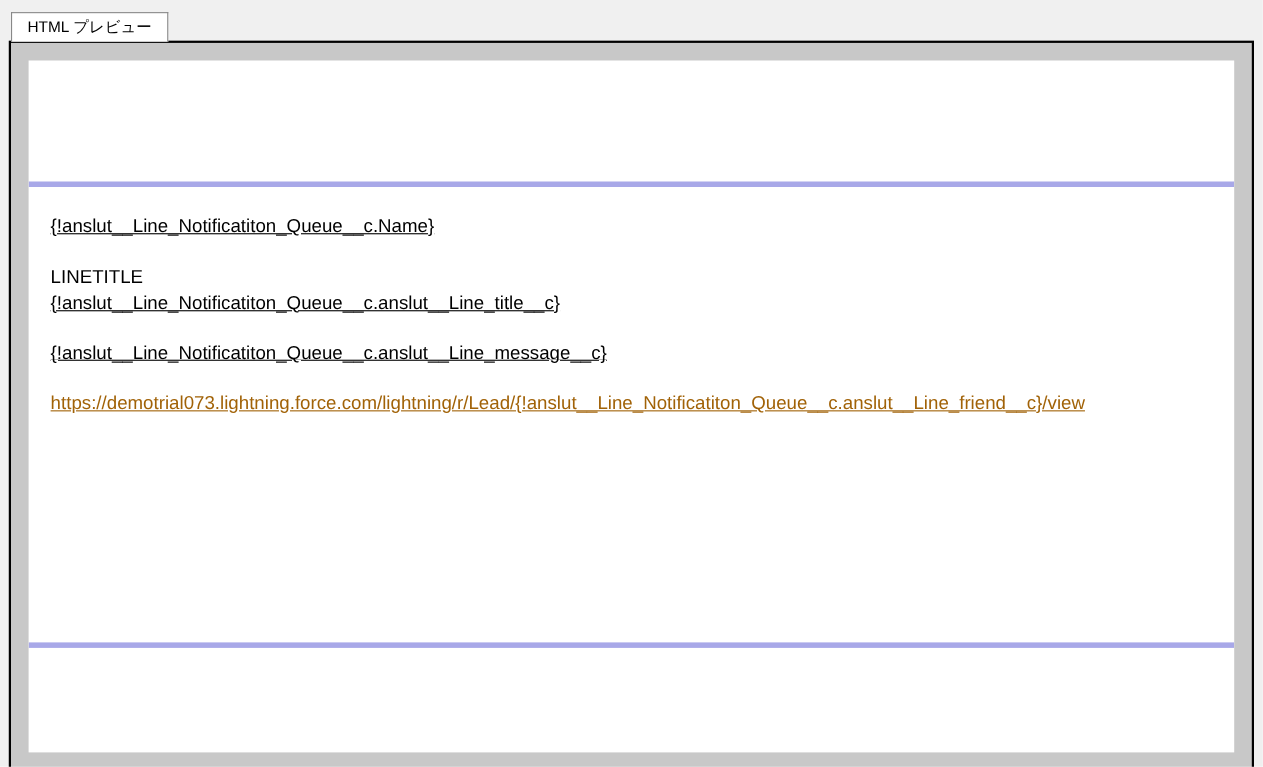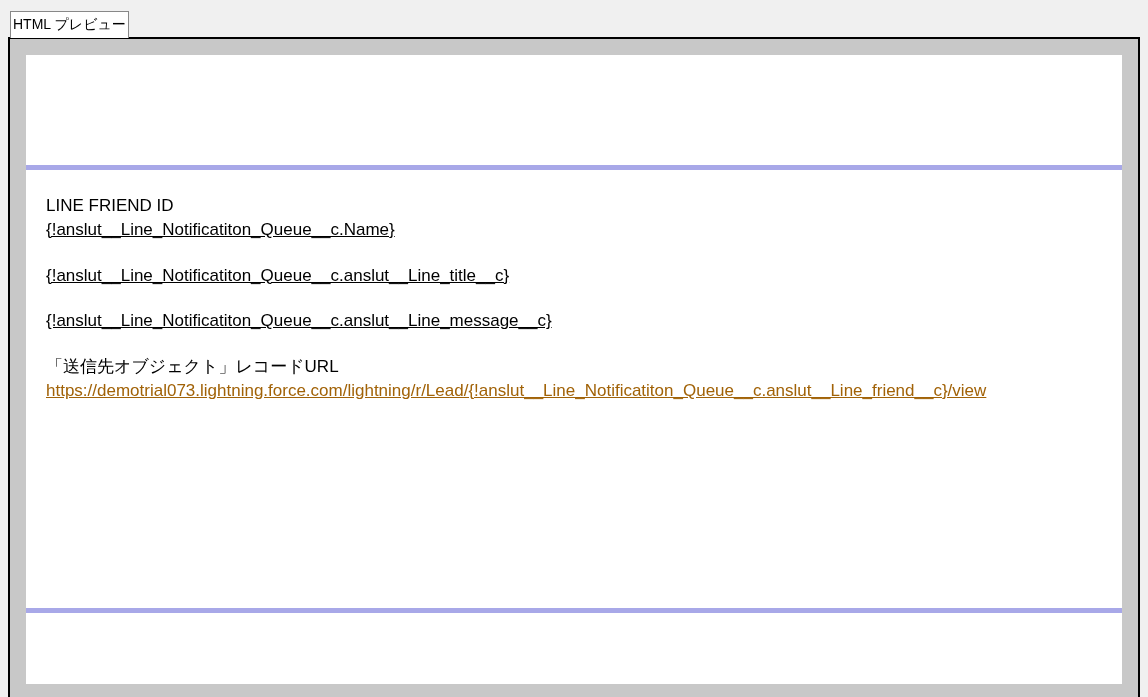--- a/index.html
+++ b/index.html
@@ -20,21 +20,21 @@
     .tab-container {
       padding-left: 10px;
       position: relative;
       z-index: 2;
     }
     .tab {
       display: inline-block;
       background: #fff;
       border: 1px solid #888;
       border-bottom: none;
-      padding: 4px 2px;
+      padding: 4px 14px;
       font-size: 14px;
       position: relative;
       top: 1px;
     }
     .outer-frame {
       margin: 0 8px;
       border: 2px solid #000;
       background: #c8c8c8;
       height: 665px;
       position: relative;
@@ -87,34 +87,33 @@
   <div class="tab-container">
     <div class="tab">HTML プレビュー</div>
   </div>
   <div class="outer-frame">
     <div class="inner-content">
       <div class="spacer-top"></div>
       <div class="hr-line"></div>
       <div class="content-body">
 
         <div class="field-group">
-          <div class="field-label">LINE FRIEND ID</div>
           <div class="field-value">{!anslut__Line_Notificatiton_Queue__c.Name}</div>
         </div>
 
         <div class="field-group">
+          <div class="field-label">LINETITLE</div>
           <div class="field-value">{!anslut__Line_Notificatiton_Queue__c.anslut__Line_title__c}</div>
         </div>
 
         <div class="field-group">
           <div class="field-value">{!anslut__Line_Notificatiton_Queue__c.anslut__Line_message__c}</div>
         </div>
 
         <div class="field-group">
-          <div class="field-label">「送信先オブジェクト」レコードURL</div>
           <a class="link">https://demotrial073.lightning.force.com/lightning/r/Lead/{!anslut__Line_Notificatiton_Queue__c.anslut__Line_friend__c}/view</a>
         </div>
 
       </div>
       <div class="hr-line-bottom"></div>
     </div>
   </div>
 </div>
 
 </body></html>

